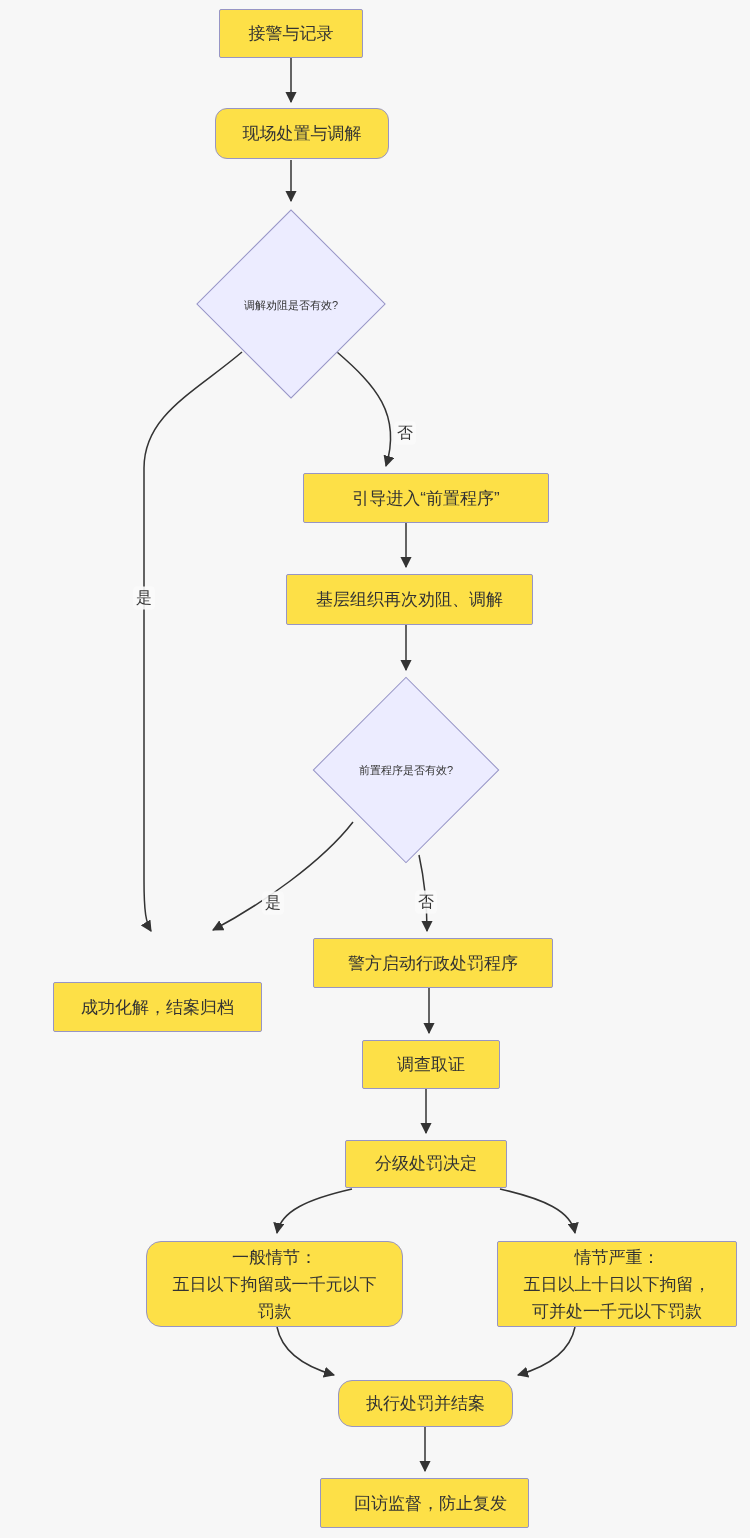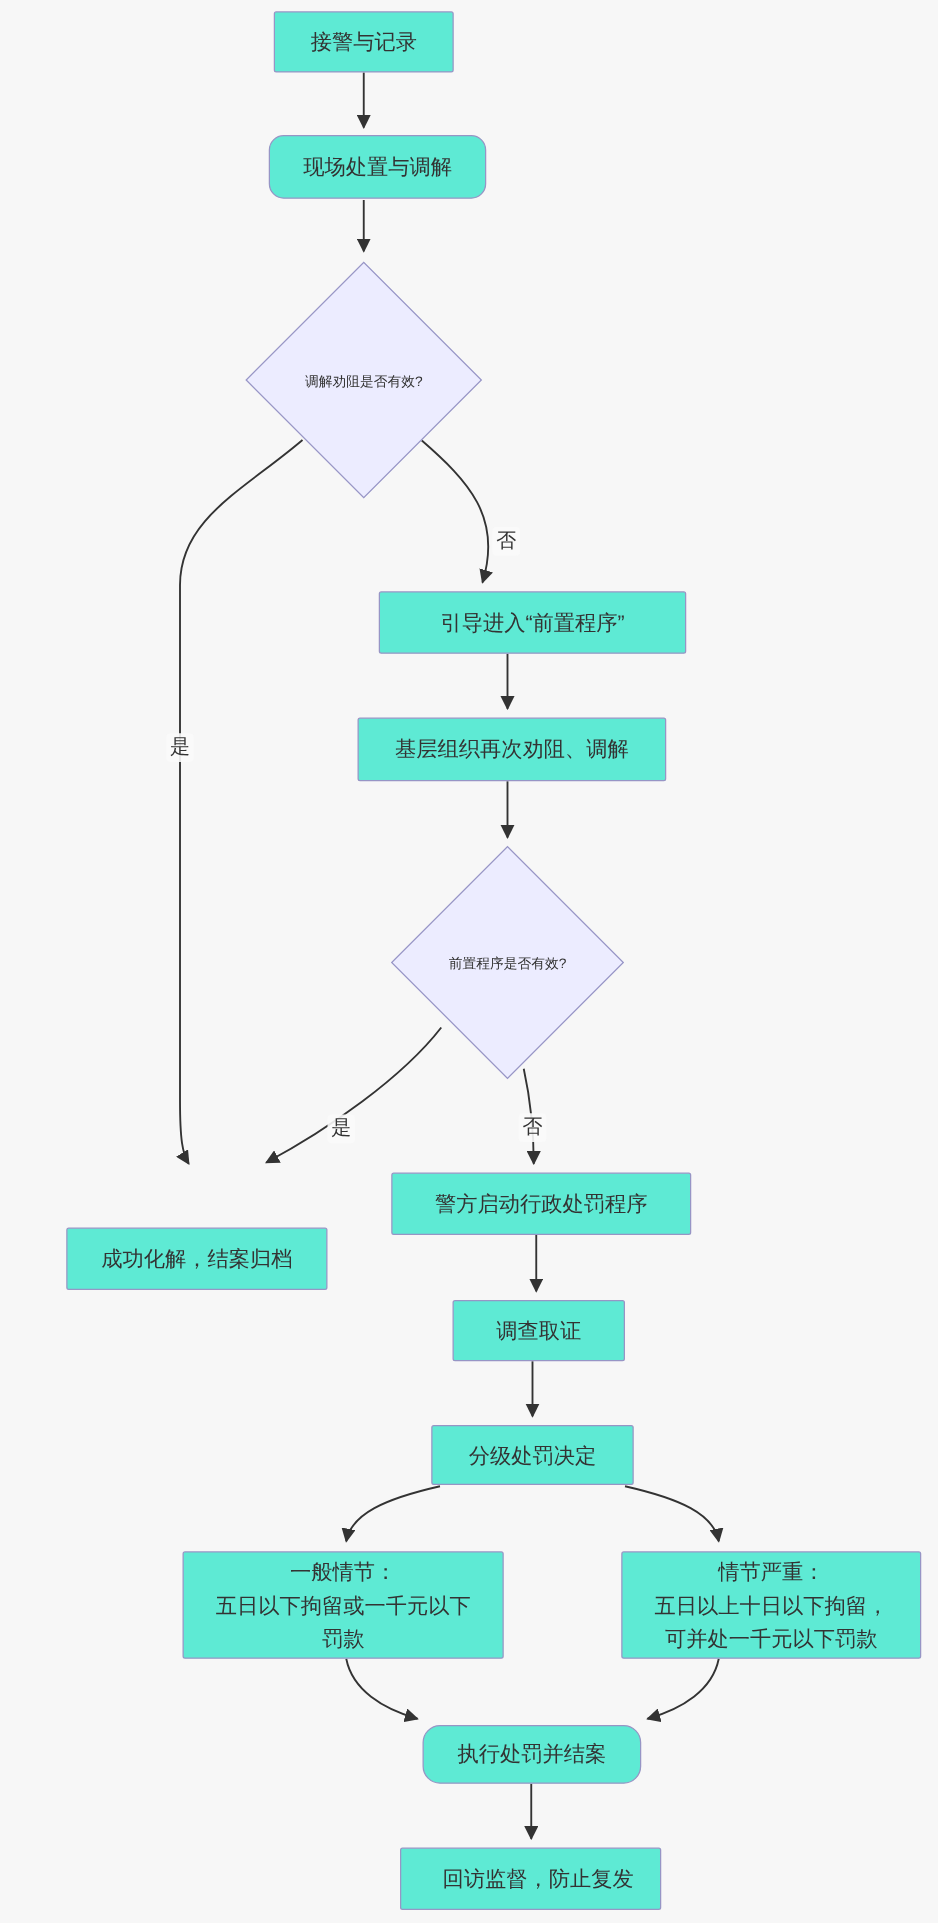--- a/index.html
+++ b/index.html
@@ -7,21 +7,21 @@
     width: 750px; height: 1538px;
     background: #f7f7f7;
     font-family: "Liberation Sans", "DejaVu Sans", sans-serif;
     position: relative;
     overflow: hidden;
   }
   #canvas { position: relative; width: 750px; height: 1538px; }
   #edges { position: absolute; left: 0; top: 0; z-index: 0; }
   .node {
     position: absolute; z-index: 2;
-    background: #5eead4;
+    background: #fde047;
     border: 1px solid #9795c5;
     border-radius: 2px;
     color: #333;
     font-size: 17px;
     line-height: 27px;
     display: flex; align-items: center; justify-content: center;
     text-align: center;
     white-space: pre-line;
     box-sizing: border-box;
   }
@@ -91,23 +91,23 @@
 
   <div class="diamond-shape" style="left:340px; top:704px; width:132px; height:132px;"></div>
   <div class="diamond-label" style="left:306px; top:757px; width:200px; height:26px;">前置程序是否有效?</div>
 
   <div class="node" style="left:53px; top:982px; width:209px; height:50px;">成功化解，结案归档</div>
 
   <div class="node" style="left:313px; top:938px; width:240px; height:50px;">警方启动行政处罚程序</div>
 
   <div class="node" style="left:362px; top:1040px; width:138px; height:49px;">调查取证</div>
 
-  <div class="node" style="left:345px; top:1140px; width:162px; height:48px;">分级处罚决定</div>
+  <div class="node" style="left:345px; top:1140px; width:162px; height:48px;font-family:Liberation Mono, monospace;">分级处罚决定</div>
 
-  <div class="node" style="left:146px; top:1241px; width:257px; height:86px;">一般情节：
+  <div class="node" style="left:146px; top:1241px; width:257px; height:86px;border-radius:15px;">一般情节：
 五日以下拘留或一千元以下
 罚款</div>
 
   <div class="node" style="left:455px; top:1241px; width:240px; height:86px;margin-left:42px;">情节严重：
 五日以上十日以下拘留，
 可并处一千元以下罚款</div>
 
   <div class="node" style="left:338px; top:1380px; width:175px; height:47px;border-radius:14px;">执行处罚并结案</div>
 
   <div class="node" style="left:320px; top:1478px; width:209px; height:50px;padding-left:12px;">回访监督，防止复发</div>

